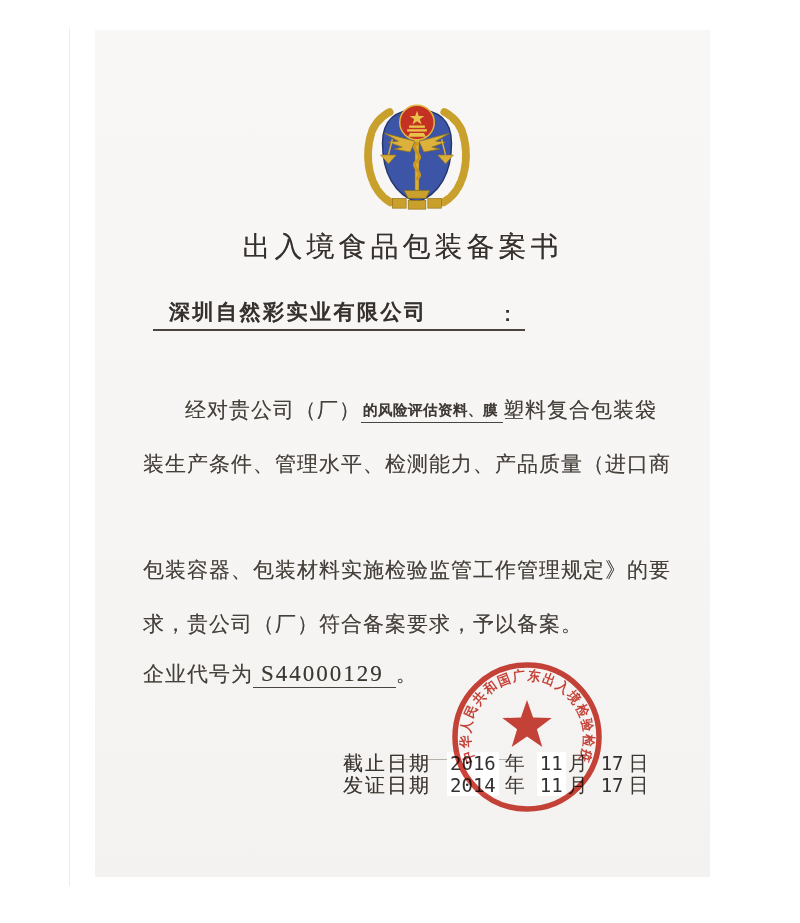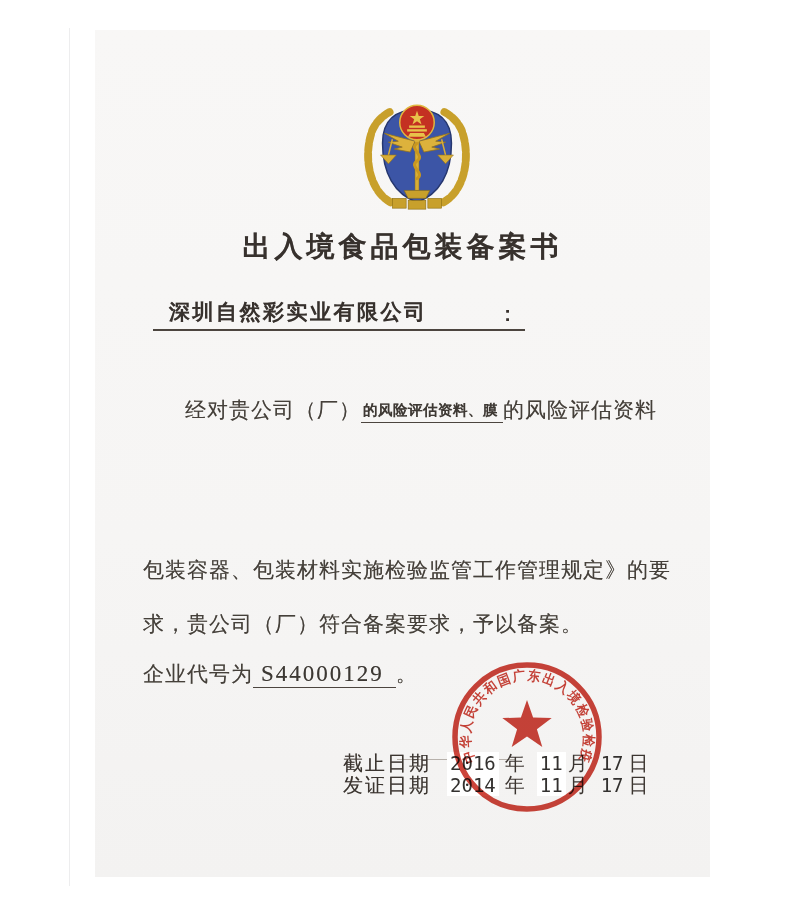--- a/index.html
+++ b/index.html
@@ -11,21 +11,21 @@
   }
   .scan-edge{position:absolute;left:69px;top:28px;width:1px;height:858px;background:#ededee;}
   .paper{
     position:absolute;left:95px;top:30px;width:615px;height:847px;
     background:linear-gradient(180deg,#f8f7f6 0%,#f6f5f4 60%,#f3f2f1 100%);
   }
   .abs{position:absolute;}
   .emblem{left:258px;top:64px;width:128px;height:122px;}
   .title{
     left:0;top:198px;width:100%;text-align:center;
-    font-size:28px;font-weight:bold;letter-spacing:4px;color:#37312d;
+    font-size:28px;font-weight:normal;letter-spacing:4px;color:#37312d;
     text-shadow:0 0 .5px rgba(55,49,45,.55);
   }
   .recipient{
     left:58px;top:268px;width:372px;
     border-bottom:2px solid #4c453f;
     display:flex;justify-content:space-between;align-items:flex-end;
     padding:0 14px 3px 16px;box-sizing:border-box;
   }
   .recipient .company{
     font-size:21px;font-weight:bold;letter-spacing:2.5px;color:#37312d;
@@ -107,22 +107,23 @@
   </svg>
 
   <div class="abs title">出入境食品包装备案书</div>
 
   <div class="abs recipient">
     <span class="company">深圳自然彩实业有限公司</span>
     <span class="colon">:</span>
   </div>
 
   <div class="abs bodyline l1">
-    <span class="indent"></span><span>经对贵公司（厂）</span><span class="blank-fill">的风险评估资料、膜</span><span>的风险评估资料</span>
+    <span class="indent"></span><span>经对贵公司（厂）</span><span class="blank-fill">的风险评估资料、膜</span><span>塑料复合包装袋</span>
   </div>
+  <div class="abs bodyline l2">装生产条件、管理水平、检测能力、产品质量（进口商</div>
   <div class="abs bodyline l4">包装容器、包装材料实施检验监管工作管理规定》的要</div>
   <div class="abs bodyline l5">求，贵公司（厂）符合备案要求，予以备案。</div>
 
   <div class="abs bodyline code-line">
     <span>企业代号为</span><span class="code-value">S44000129</span><span>。</span>
   </div>
 
   <div class="abs agency-underline"></div>
 
   <div class="abs date-row row-issue">

